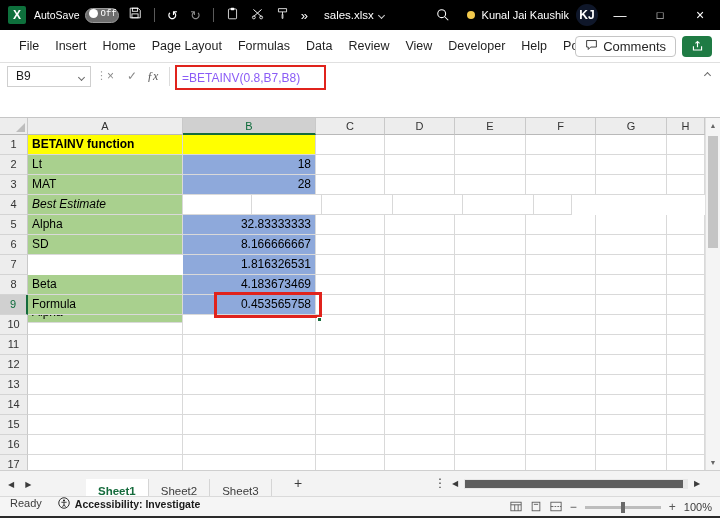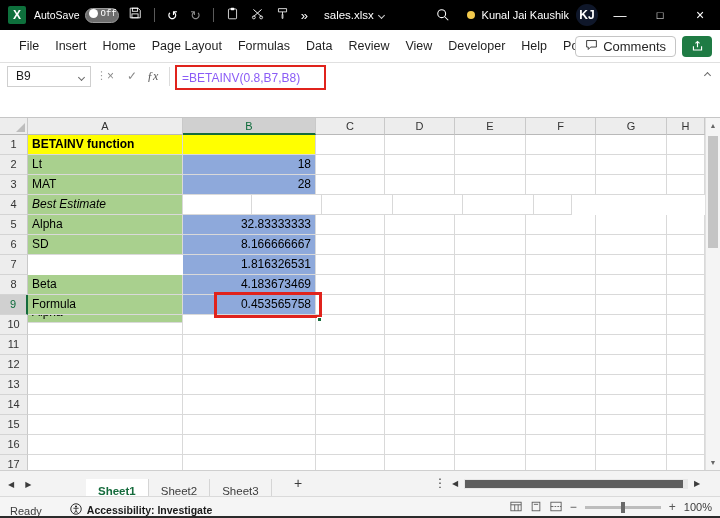--- a/index.html
+++ b/index.html
@@ -91,21 +91,21 @@
   .stab.active { background:#fff; color:#156B3C; font-weight:bold; box-shadow:inset 0 -2px 0 #156B3C; }
   .add-sheet { position:absolute; left:290px; top:0; height:26px; line-height:24px; font-size:14px; color:#3c3c3c; padding:0 4px; }
   .sheet-menu { position:absolute; left:434px; top:0; height:26px; line-height:24px; font-size:12px; color:#3c3c3c; }
   .hs-arr { position:absolute; top:0; height:26px; line-height:26px; font-size:8px; color:#3c3c3c; }
   .hs-arr.l { left:452px; } .hs-arr.r { left:694px; }
   .hscroll { position:absolute; left:464px; top:8px; width:224px; height:10px; background:#E6E6E6; }
   .hthumb { position:absolute; left:1px; top:1px; width:218px; height:8px; background:#5E5E5E; }
 
   
   .statusbar { position:absolute; top:496px; left:0; width:720px; height:22px; background:#F5F5F5; border-top:1px solid #DADADA; }
-  .sb-left { position:absolute; left:10px; top:0; height:20px; display:flex; align-items:flex-end; gap:28px; }
+  .sb-left { position:absolute; left:10px; top:0; height:20px; display:flex; align-items:flex-start; gap:16px; }
   .sb-mode { font-size:11px; color:#3c3c3c; }
   .acc { display:flex; align-items:center; gap:5px; font-weight:bold; font-size:10.5px; color:#1a1a1a; }
   .sb-right { position:absolute; right:8px; top:0; height:20px; display:flex; align-items:center; gap:8px; color:#555; }
   .zoom-track { position:relative; width:76px; height:3px; background:#BDBDBD; }
   .zoom-thumb { position:absolute; left:36px; top:-4px; width:4px; height:11px; background:#6a6a6a; }
   .zoom-sign { font-size:12px; color:#555; }
   .zoom-pct { font-size:11px; color:#3c3c3c; }
   .bottom-edge { position:absolute; bottom:0; left:0; width:720px; height:2px; background:#2B2B2B; }
 </style>
 </head>

